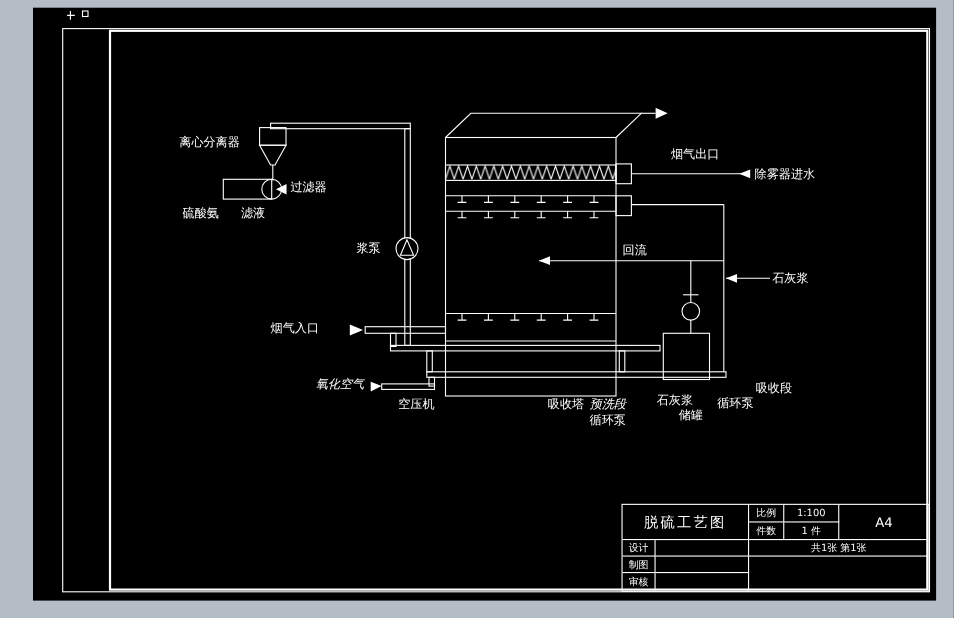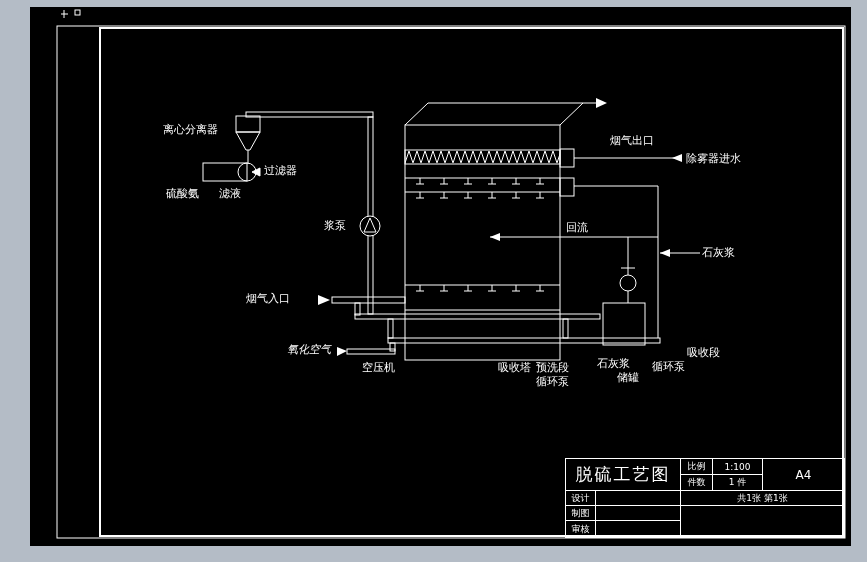--- a/index.html
+++ b/index.html
@@ -6,21 +6,21 @@
   .stage{position:relative;width:867px;height:562px;background:#b4bcc6;overflow:hidden;
          font-family:"DejaVu Sans",sans-serif;}
   .canvas{position:absolute;left:30px;top:7px;width:821px;height:539px;background:#000;}
   svg.overlay{position:absolute;left:0;top:0;width:867px;height:562px;}
   .lbl{position:absolute;color:#fff;font-size:11px;line-height:13px;white-space:nowrap;}
   .tb{position:absolute;left:565px;top:458px;width:278px;height:78px;border:1px solid #fff;color:#fff;}
   .tb .cell{position:absolute;display:flex;align-items:center;justify-content:center;
             box-sizing:border-box;font-size:9px;overflow:hidden;}
   .br{border-right:1px solid #fff;}
   .bb{border-bottom:1px solid #fff;}
-  .tb .title{font-size:17px;letter-spacing:2px;}
+  .tb .title{font-size:13px;letter-spacing:2px;}
   .tb .a4{font-size:12px;}
 </style>
 </head>
 <body>
 
 <div class="stage">
 
   <div class="canvas"></div>
 
   <svg class="overlay" viewBox="0 0 867 562" xmlns="http://www.w3.org/2000/svg">
@@ -146,21 +146,21 @@
 
   <div class="lbl" style="left:163px;top:123px;">离心分离器</div>
   <div class="lbl" style="left:264px;top:164px;">过滤器</div>
   <div class="lbl" style="left:166px;top:187px;">硫酸氨</div>
   <div class="lbl" style="left:219px;top:187px;">滤液</div>
   <div class="lbl" style="left:324px;top:219px;">浆泵</div>
   <div class="lbl" style="left:246px;top:292px;">烟气入口</div>
   <div class="lbl" style="left:287px;top:343px;font-style:italic;">氧化空气</div>
   <div class="lbl" style="left:362px;top:361px;">空压机</div>
   <div class="lbl" style="left:450px;top:361px;margin-left:48px;">吸收塔</div>
-  <div class="lbl" style="left:536px;top:361px;">预洗段</div>
+  <div class="lbl" style="left:536px;top:361px;font-style:italic;">预洗段</div>
   <div class="lbl" style="left:536px;top:375px;">循环泵</div>
   <div class="lbl" style="left:597px;top:357px;">石灰浆</div>
   <div class="lbl" style="left:601px;top:371px;margin-left:16px;">储罐</div>
   <div class="lbl" style="left:649px;top:346px;padding-left:38px;">吸收段</div>
   <div class="lbl" style="left:652px;top:360px;">循环泵</div>
   <div class="lbl" style="left:610px;top:96px;margin-top:38px;">烟气出口</div>
   <div class="lbl" style="left:686px;top:152px;">除雾器进水</div>
   <div class="lbl" style="left:566px;top:221px;">回流</div>
   <div class="lbl" style="left:702px;top:246px;">石灰浆</div>
 

